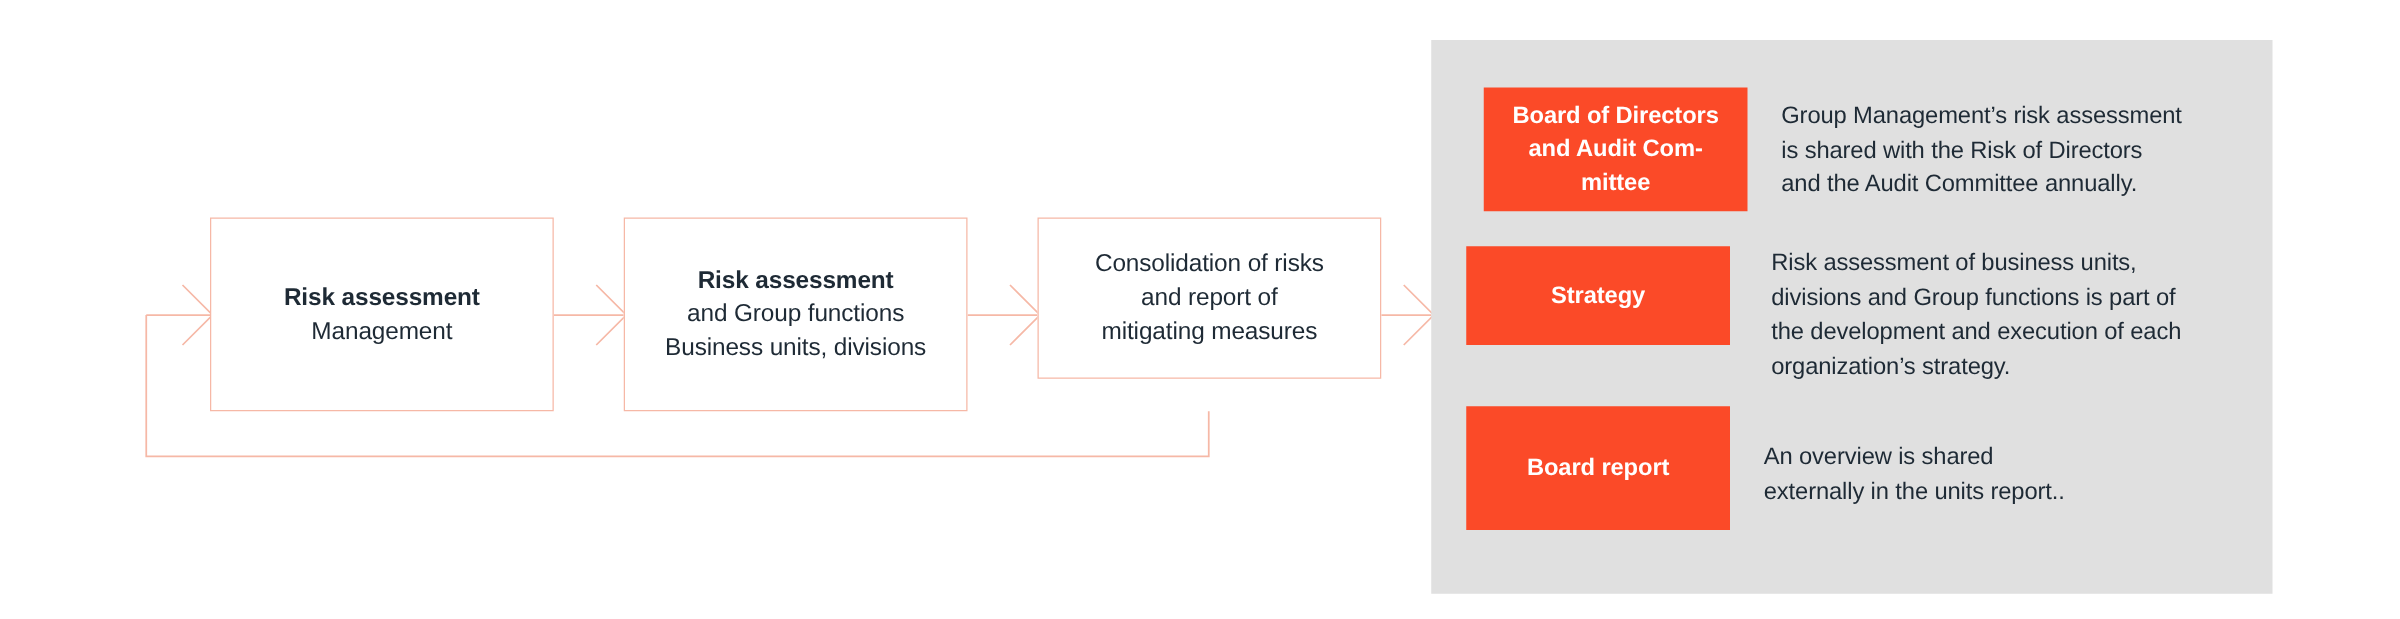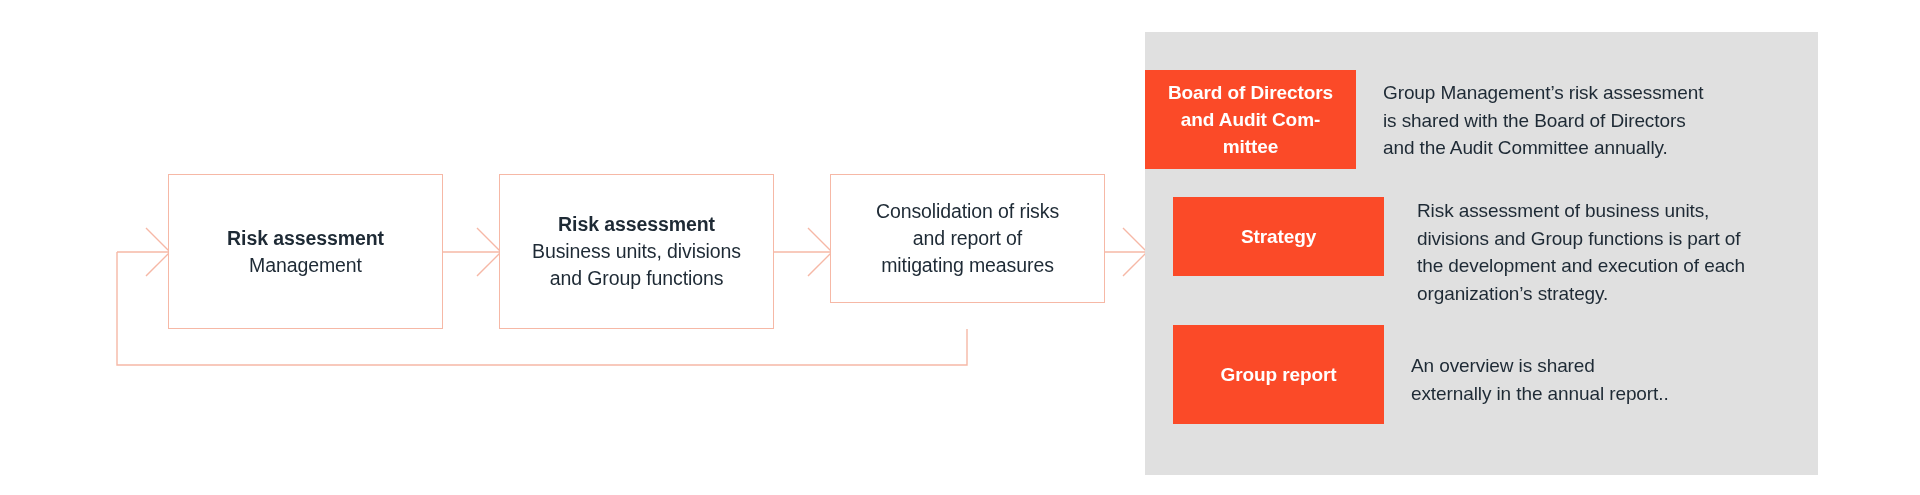--- a/index.html
+++ b/index.html
@@ -95,21 +95,21 @@
   .output-desc {
     color: #1E2A35;
     font-size: 19px;
     line-height: 27.5px;
     letter-spacing: -0.1px;
     white-space: pre-line;
     flex: 1 1 auto;
   }
 
   
-  #output-row-0 { left: 1131px; top: 70px;  width: 620px; padding-left: 14px; }
+  #output-row-0 { left: 1173px; top: 70px;  width: 620px; padding-left: 14px; }
   #output-row-0 .output-tag  { width: 211px; height: 99px; }
   #output-row-0 .output-desc { margin-left: 27px; padding-top: 9px; }
 
   #output-row-1 { left: 1173px; top: 197px; width: 620px; }
   #output-row-1 .output-tag  { width: 211px; height: 79px; }
   #output-row-1 .output-desc { margin-left: 33px; padding-top: 0px; }
 
   #output-row-2 { left: 1173px; top: 325px; width: 620px; }
   #output-row-2 .output-tag  { width: 211px; height: 99px; }
   #output-row-2 .output-desc { margin-left: 27px; padding-top: 27px; }
@@ -146,46 +146,46 @@
     </g>
   </svg>
 
   <div class="flow-box" id="box-1">
     <div class="fb-title">Risk assessment</div>
     <div class="fb-line">Management</div>
   </div>
 
   <div class="flow-box" id="box-2">
     <div class="fb-title">Risk assessment</div>
+    <div class="fb-line">and Group functions</div>
     <div class="fb-line">Business units, divisions</div>
-    <div class="fb-line">and Group functions</div>
   </div>
 
   <div class="flow-box" id="box-3">
     <div class="fb-title" style="font-weight:normal;">Consolidation of risks</div>
     <div class="fb-line">and report of</div>
     <div class="fb-line">mitigating measures</div>
   </div>
 
   <div id="outputs-panel"></div>
 
   <div class="output-row" id="output-row-0">
     <div class="output-tag">Board of Directors and Audit Com-mittee</div>
     <div class="output-desc">Group Management’s risk assessment
-is shared with the Board of Directors
+is shared with the Risk of Directors
 and the Audit Committee annually.</div>
   </div>
 
   <div class="output-row" id="output-row-1">
     <div class="output-tag">Strategy</div>
     <div class="output-desc">Risk assessment of business units,
 divisions and Group functions is part of
 the development and execution of each
 organization’s strategy.</div>
   </div>
 
   <div class="output-row" id="output-row-2">
-    <div class="output-tag">Group report</div>
+    <div class="output-tag">Board report</div>
     <div class="output-desc">An overview is shared
-externally in the annual report..</div>
+externally in the units report..</div>
   </div>
 
 </div>
 
 </body></html>

